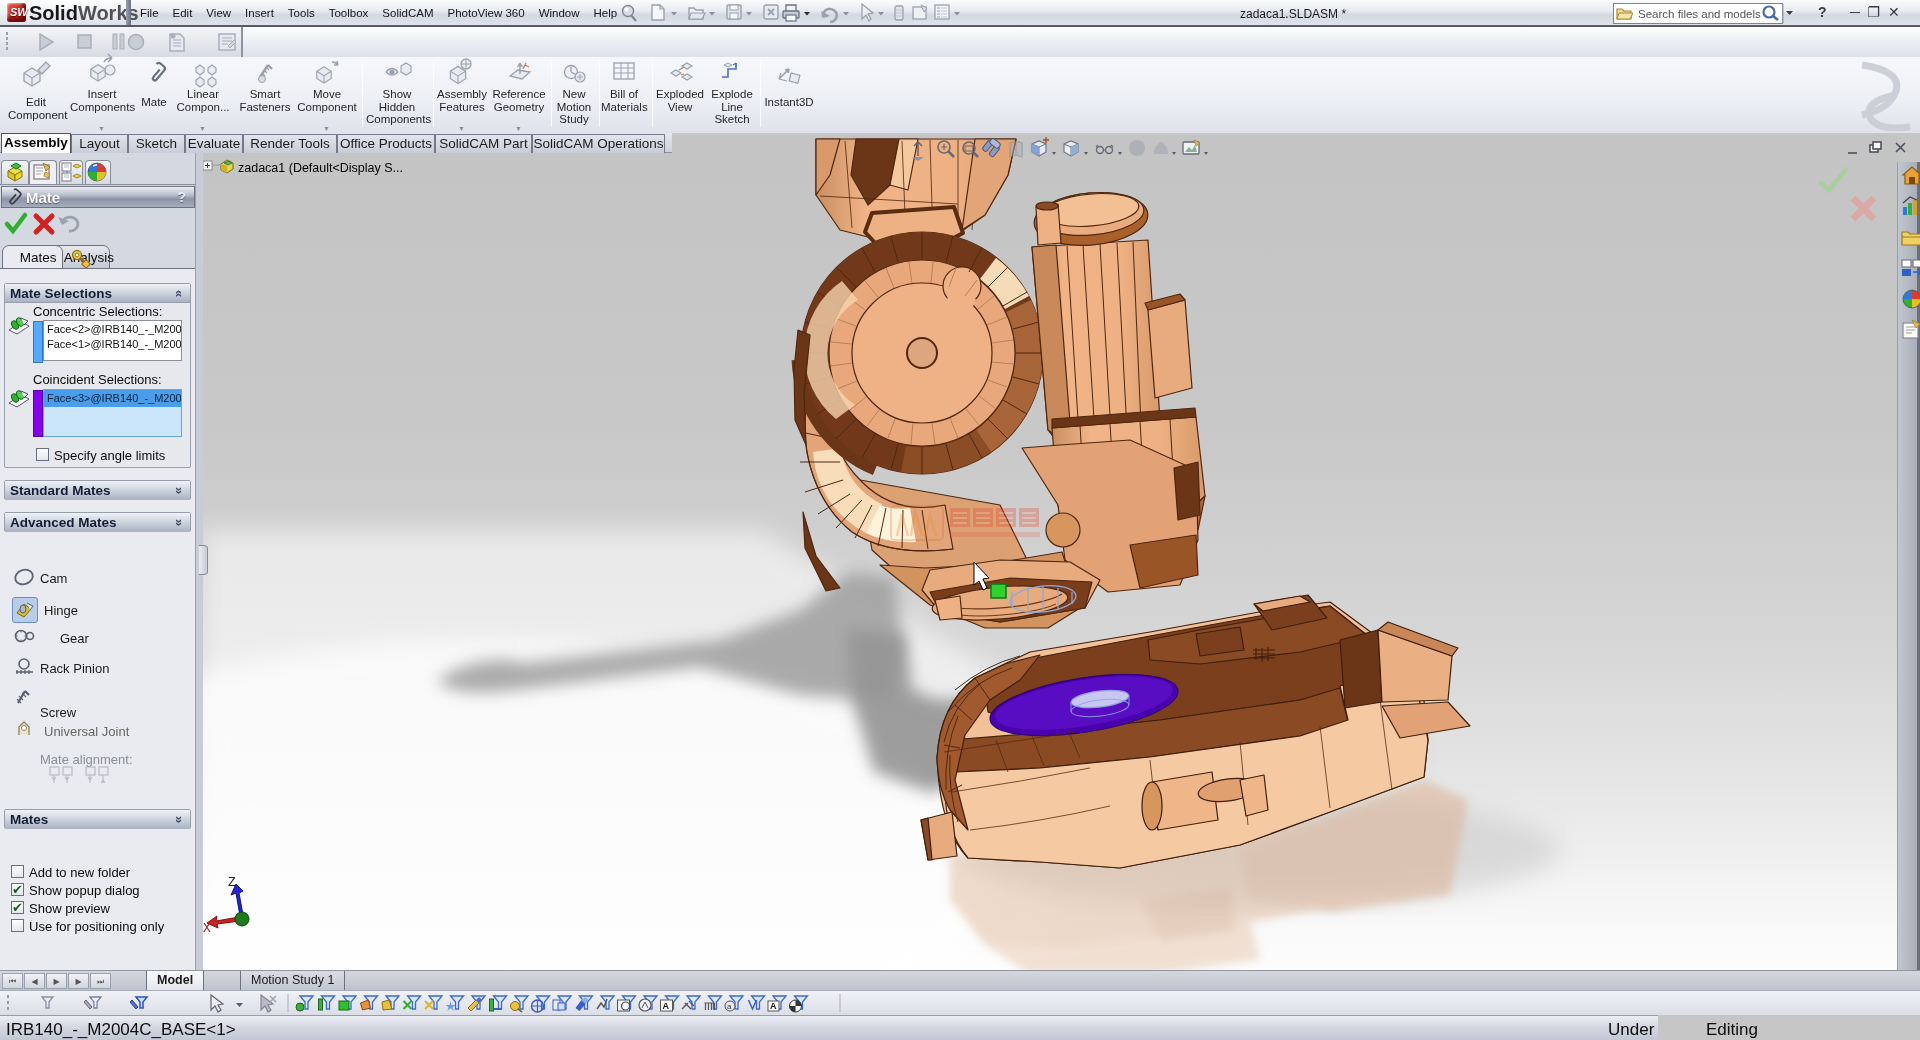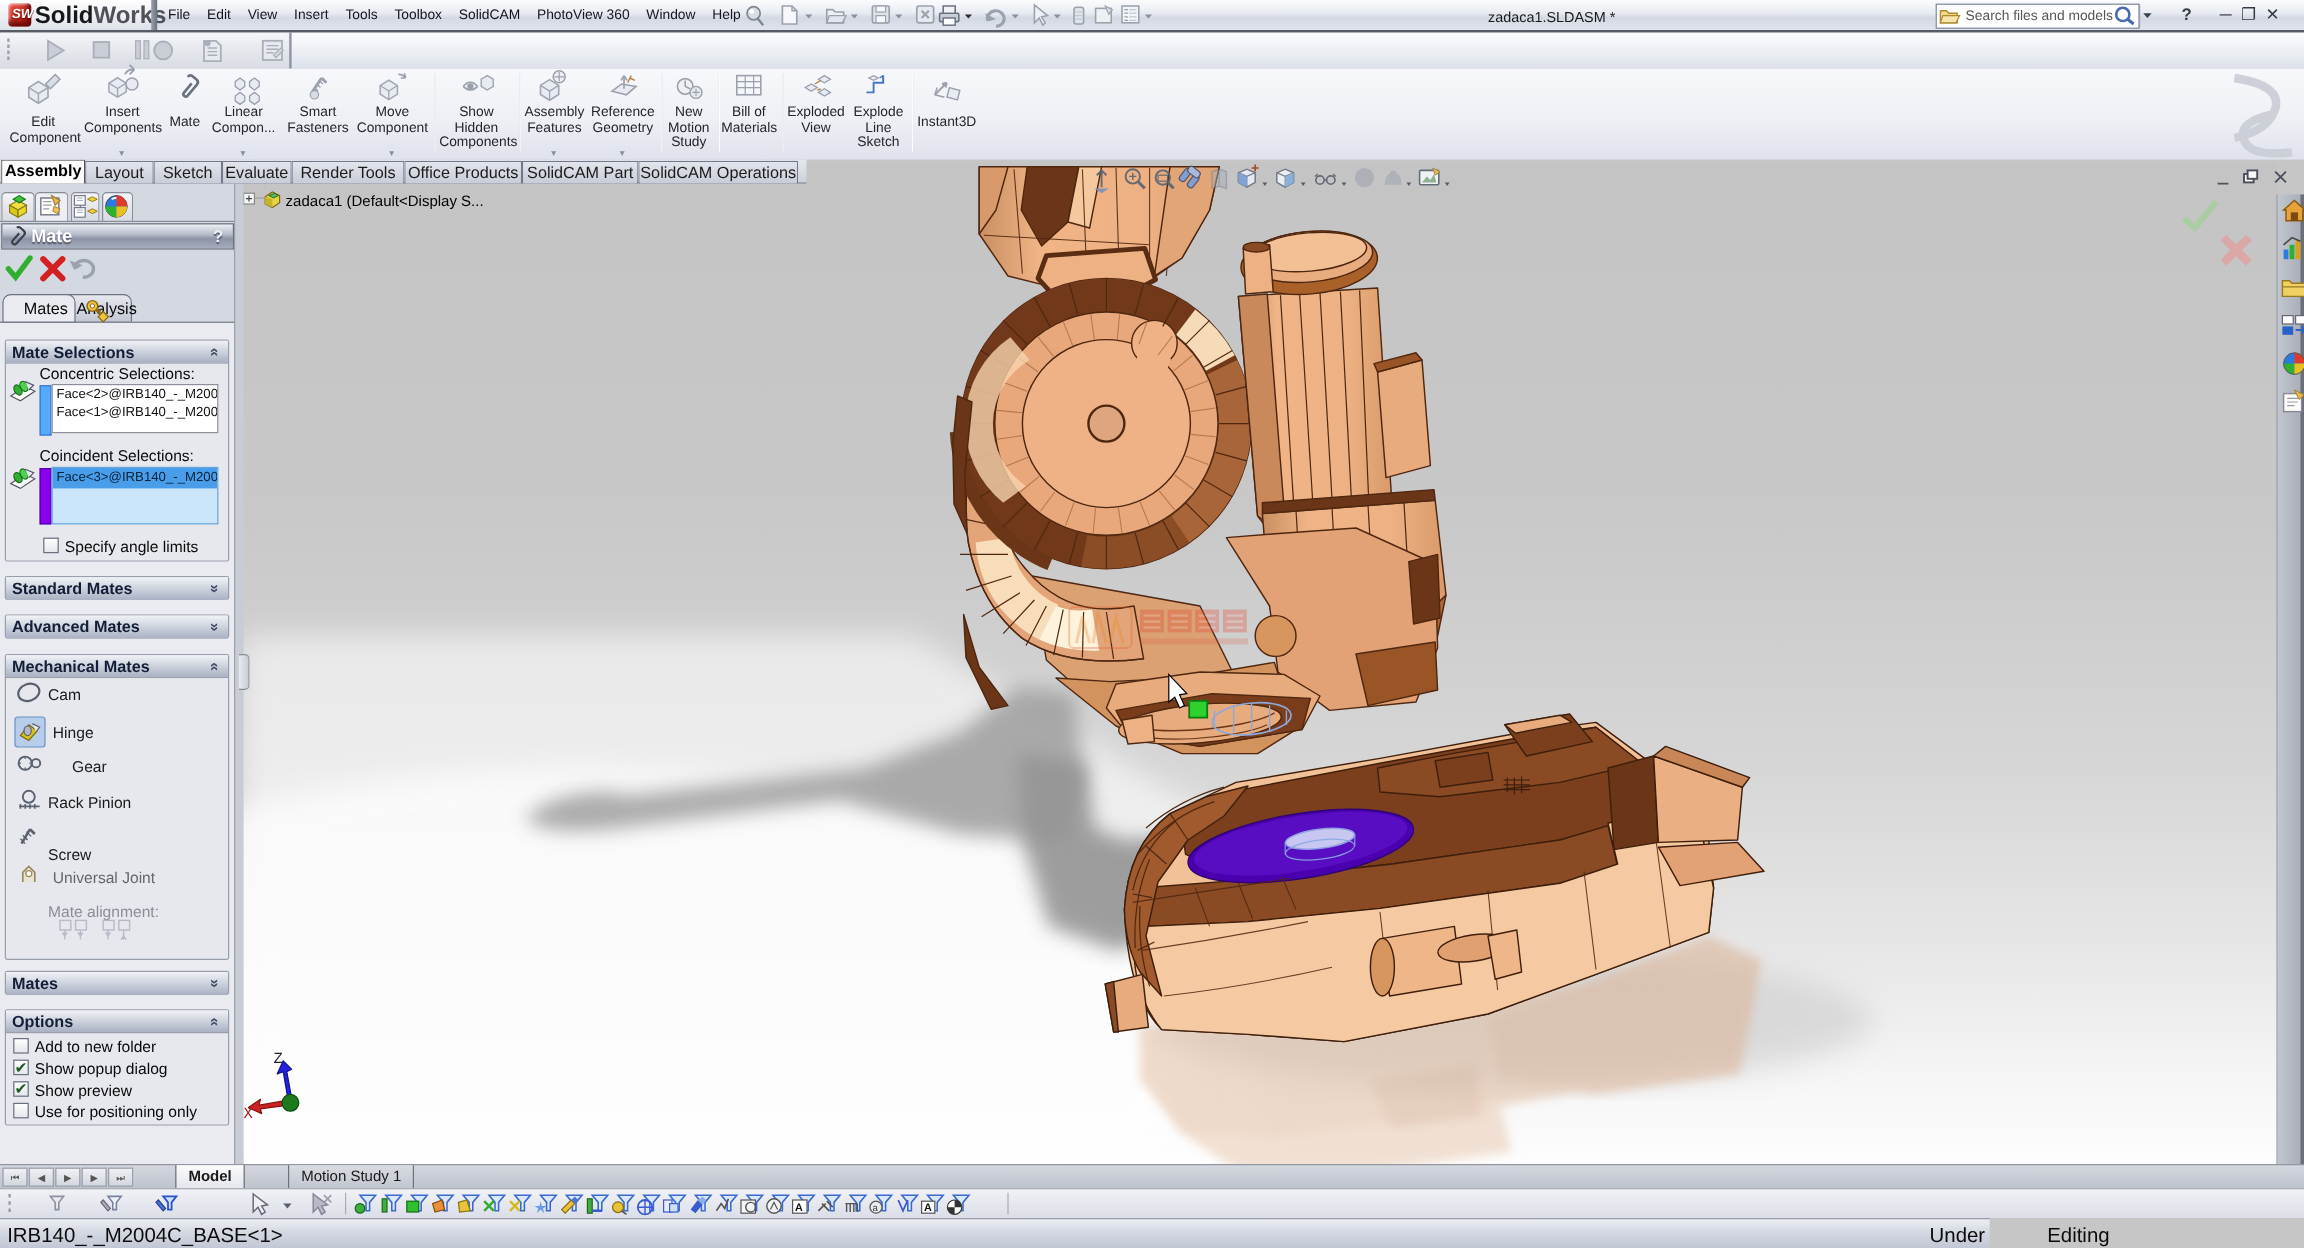--- a/index.html
+++ b/index.html
@@ -541,39 +541,33 @@
   <div class="cbx" style="left:36px; top:295px;"></div>
   <div class="lbl" style="left:54px; top:295px;">Specify angle limits</div>
 
   <div class="grp" style="top:327px; height:20px;">
       <div class="grphdr" style="border-bottom:none;">Standard Mates<span class="chv">»</span></div>
     </div>
   <div class="grp" style="top:359px; height:20px;">
       <div class="grphdr" style="border-bottom:none;">Advanced Mates<span class="chv">»</span></div>
     </div>
 
-  <div class="grp" style="top:392px; height:255px;">
-    <div class="grphdr">Mechanical Mates<span class="chv">«</span></div>
-  </div>
   <div class="mmitem" style="left:40px; top:418px;">Cam</div>
   <div class="abs" style="left:12px; top:444px; width:26px; height:26px; background:#b8cdea; border:1px solid #6a8fc8; border-radius:3px;"></div>
   <div class="mmitem" style="left:44px; top:450px;">Hinge</div>
   <div class="mmitem" style="left:40px; top:478px;margin-left:20px;">Gear</div>
   <div class="mmitem" style="left:40px; top:508px;">Rack Pinion</div>
   <div class="mmitem" style="left:40px; top:552px;">Screw</div>
   <div class="mmitem" style="left:44px; top:571px; color:#666;">Universal Joint</div>
   <div class="mmitem" style="left:40px; top:599px; color:#8a8f98;">Mate alignment:</div>
 
   <div class="grp" style="top:656px; height:20px;">
       <div class="grphdr" style="border-bottom:none;">Mates<span class="chv">»</span></div>
     </div>
 
-  <div class="grp" style="top:688px; height:97px;">
-    <div class="grphdr">Options<span class="chv">«</span></div>
-  </div>
   <div class="cbx" style="left:11px; top:712px;"></div>
     <div class="lbl" style="left:29px; top:712px;">Add to new folder</div>
   <div class="cbx ck" style="left:11px; top:730px;"></div>
     <div class="lbl" style="left:29px; top:730px;">Show popup dialog</div>
   <div class="cbx ck" style="left:11px; top:748px;"></div>
     <div class="lbl" style="left:29px; top:748px;">Show preview</div>
   <div class="cbx" style="left:11px; top:766px;"></div>
     <div class="lbl" style="left:29px; top:766px;">Use for positioning only</div>
   <svg class="abs" style="left:0; top:0;" width="202" height="817" id="lpicons">
       <g transform="translate(6,9)">

